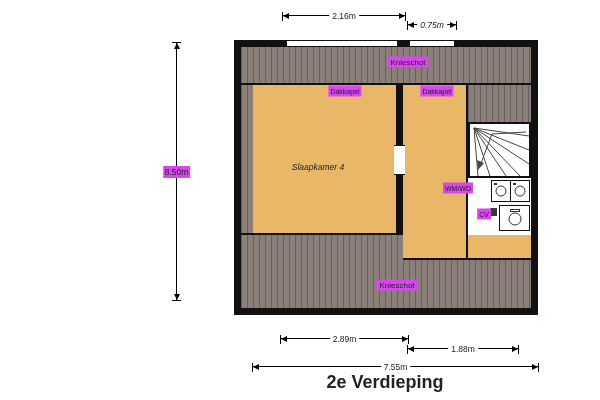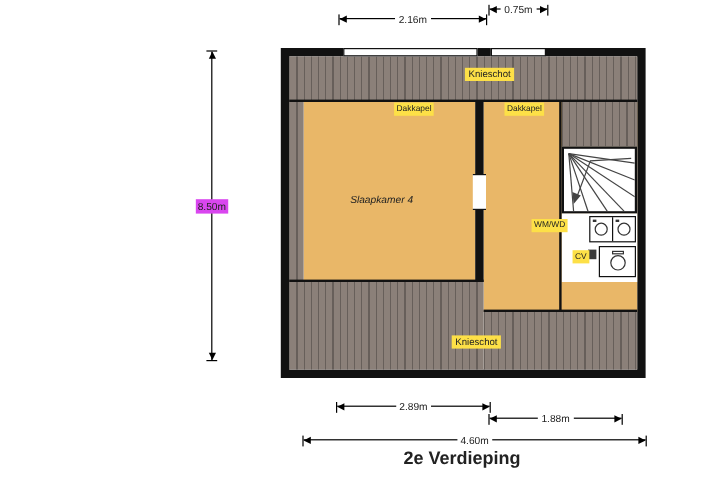--- a/index.html
+++ b/index.html
@@ -28,24 +28,24 @@
   .applcircle{position:absolute;left:50%;top:50%;transform:translate(-50%,-50%);
               width:11px;height:11px;border:1px solid #333;border-radius:50%;box-sizing:border-box;}
   .appldot{position:absolute;left:2px;top:2px;width:3px;height:2px;background:#333;}
   .cvbox{background:#fff;border:1px solid #111;box-sizing:border-box;position:absolute;}
   .cvcircle{position:absolute;left:50%;top:55%;transform:translate(-50%,-50%);
             width:13px;height:13px;border:1px solid #333;border-radius:50%;box-sizing:border-box;}
   .cvslot{position:absolute;left:50%;top:3px;transform:translateX(-50%);width:10px;height:3px;border:1px solid #333;box-sizing:border-box;}
   .minisq{position:absolute;background:#3a3a3a;}
   
   .lbl{position:absolute;transform:translate(-50%,-50%);font-size:8px;line-height:11px;
-       background:#fde047;padding:0 3px;white-space:nowrap;color:#222;}
+       background:#d946ef;padding:0 3px;white-space:nowrap;color:#222;}
   .lbl.plain{background:transparent;font-size:8.5px;font-style:italic;}
   .lbl.small{font-size:7px;padding:0 2px;}
-  .title{position:absolute;transform:translate(-50%,-50%);font-size:15px;font-weight:bold;color:#222;}
+  .title{position:absolute;transform:translate(-50%,-50%);font-size:18px;font-weight:bold;color:#222;}
   
   .dimh{position:absolute;border-top:1px solid #000;height:0;}
   .dimh .al{position:absolute;left:0;top:-3.5px;width:0;height:0;
             border-top:3px solid transparent;border-bottom:3px solid transparent;border-right:6px solid #000;}
   .dimh .ar{position:absolute;right:0;top:-3.5px;width:0;height:0;
             border-top:3px solid transparent;border-bottom:3px solid transparent;border-left:6px solid #000;}
   .dimh .tl{position:absolute;left:-1px;top:-4.5px;width:1px;height:9px;background:#000;}
   .dimh .tr{position:absolute;right:-1px;top:-4.5px;width:1px;height:9px;background:#000;}
   .dimh .lab{position:absolute;left:50%;top:-0.5px;transform:translate(-50%,-50%);
              background:#fff;padding:0 3px;font-size:8.5px;white-space:nowrap;}
@@ -64,21 +64,21 @@
 
 <div class="canvas">
 
   <div class="dimh" style="left:235px;top:15px;width:122px;">
     <span class="tl"></span>
     <span class="tr"></span>
     <span class="al"></span>
     <span class="ar"></span>
     <span class="lab">2.16m</span>
   </div>
-  <div class="dimh" style="left:360px;top:7px;width:48px;">
+  <div class="dimh" style="left:360px;top:24px;width:48px;font-style:italic;">
     <span class="tl"></span>
     <span class="tr"></span>
     <span class="al"></span>
     <span class="ar"></span>
     <span class="lab">0.75m</span>
   </div>
 
   <div class="dimv" style="left:128px;top:43px;height:257px;">
     <span class="tt"></span>
     <span class="tb"></span>
@@ -166,17 +166,17 @@
     <span class="tr"></span>
     <span class="al"></span>
     <span class="ar"></span>
     <span class="lab">1.88m</span>
   </div>
   <div class="dimh" style="left:205px;top:366px;width:285px;">
     <span class="tl"></span>
     <span class="tr"></span>
     <span class="al"></span>
     <span class="ar"></span>
-    <span class="lab">4.60m</span>
+    <span class="lab">7.55m</span>
   </div>
 
   <div class="title" style="left:337px;top:382px;">2e Verdieping</div>
 </div>
 
 </body></html>

